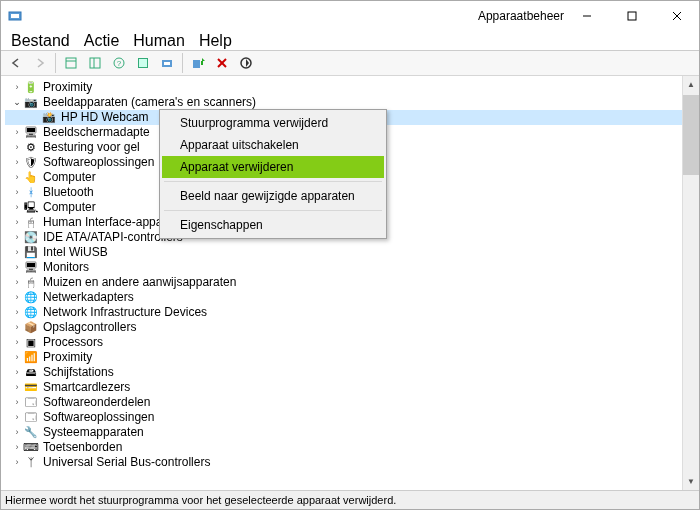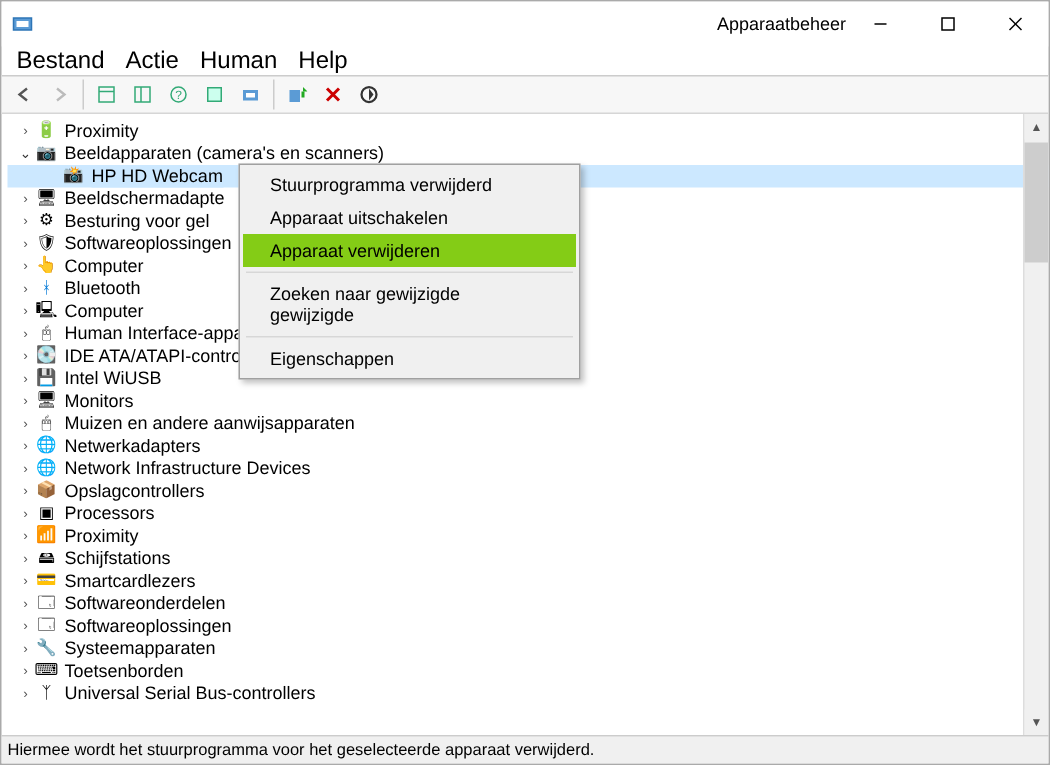--- a/index.html
+++ b/index.html
@@ -273,21 +273,21 @@
     <div class="sb-thumb"></div>
     <div class="sb-track"></div>
     <div class="sb-btn">▼</div>
   </div>
 
   <div class="context-menu">
     <div class="cm-item">Stuurprogramma verwijderd</div>
     <div class="cm-item">Apparaat uitschakelen</div>
     <div class="cm-item hover">Apparaat verwijderen</div>
     <div class="cm-sep"></div>
-    <div class="cm-item">Zoeken naar gewijzigde gewijzigde</div>
+    <div class="cm-item">Beeld naar gewijzigde apparaten</div>
     <div class="cm-sep"></div>
     <div class="cm-item bold">Eigenschappen</div>
   </div>
 </div>
 
 <div class="statusbar">
   <span>Hiermee wordt het stuurprogramma voor het geselecteerde apparaat verwijderd.</span>
 </div>
 
 </body></html>

